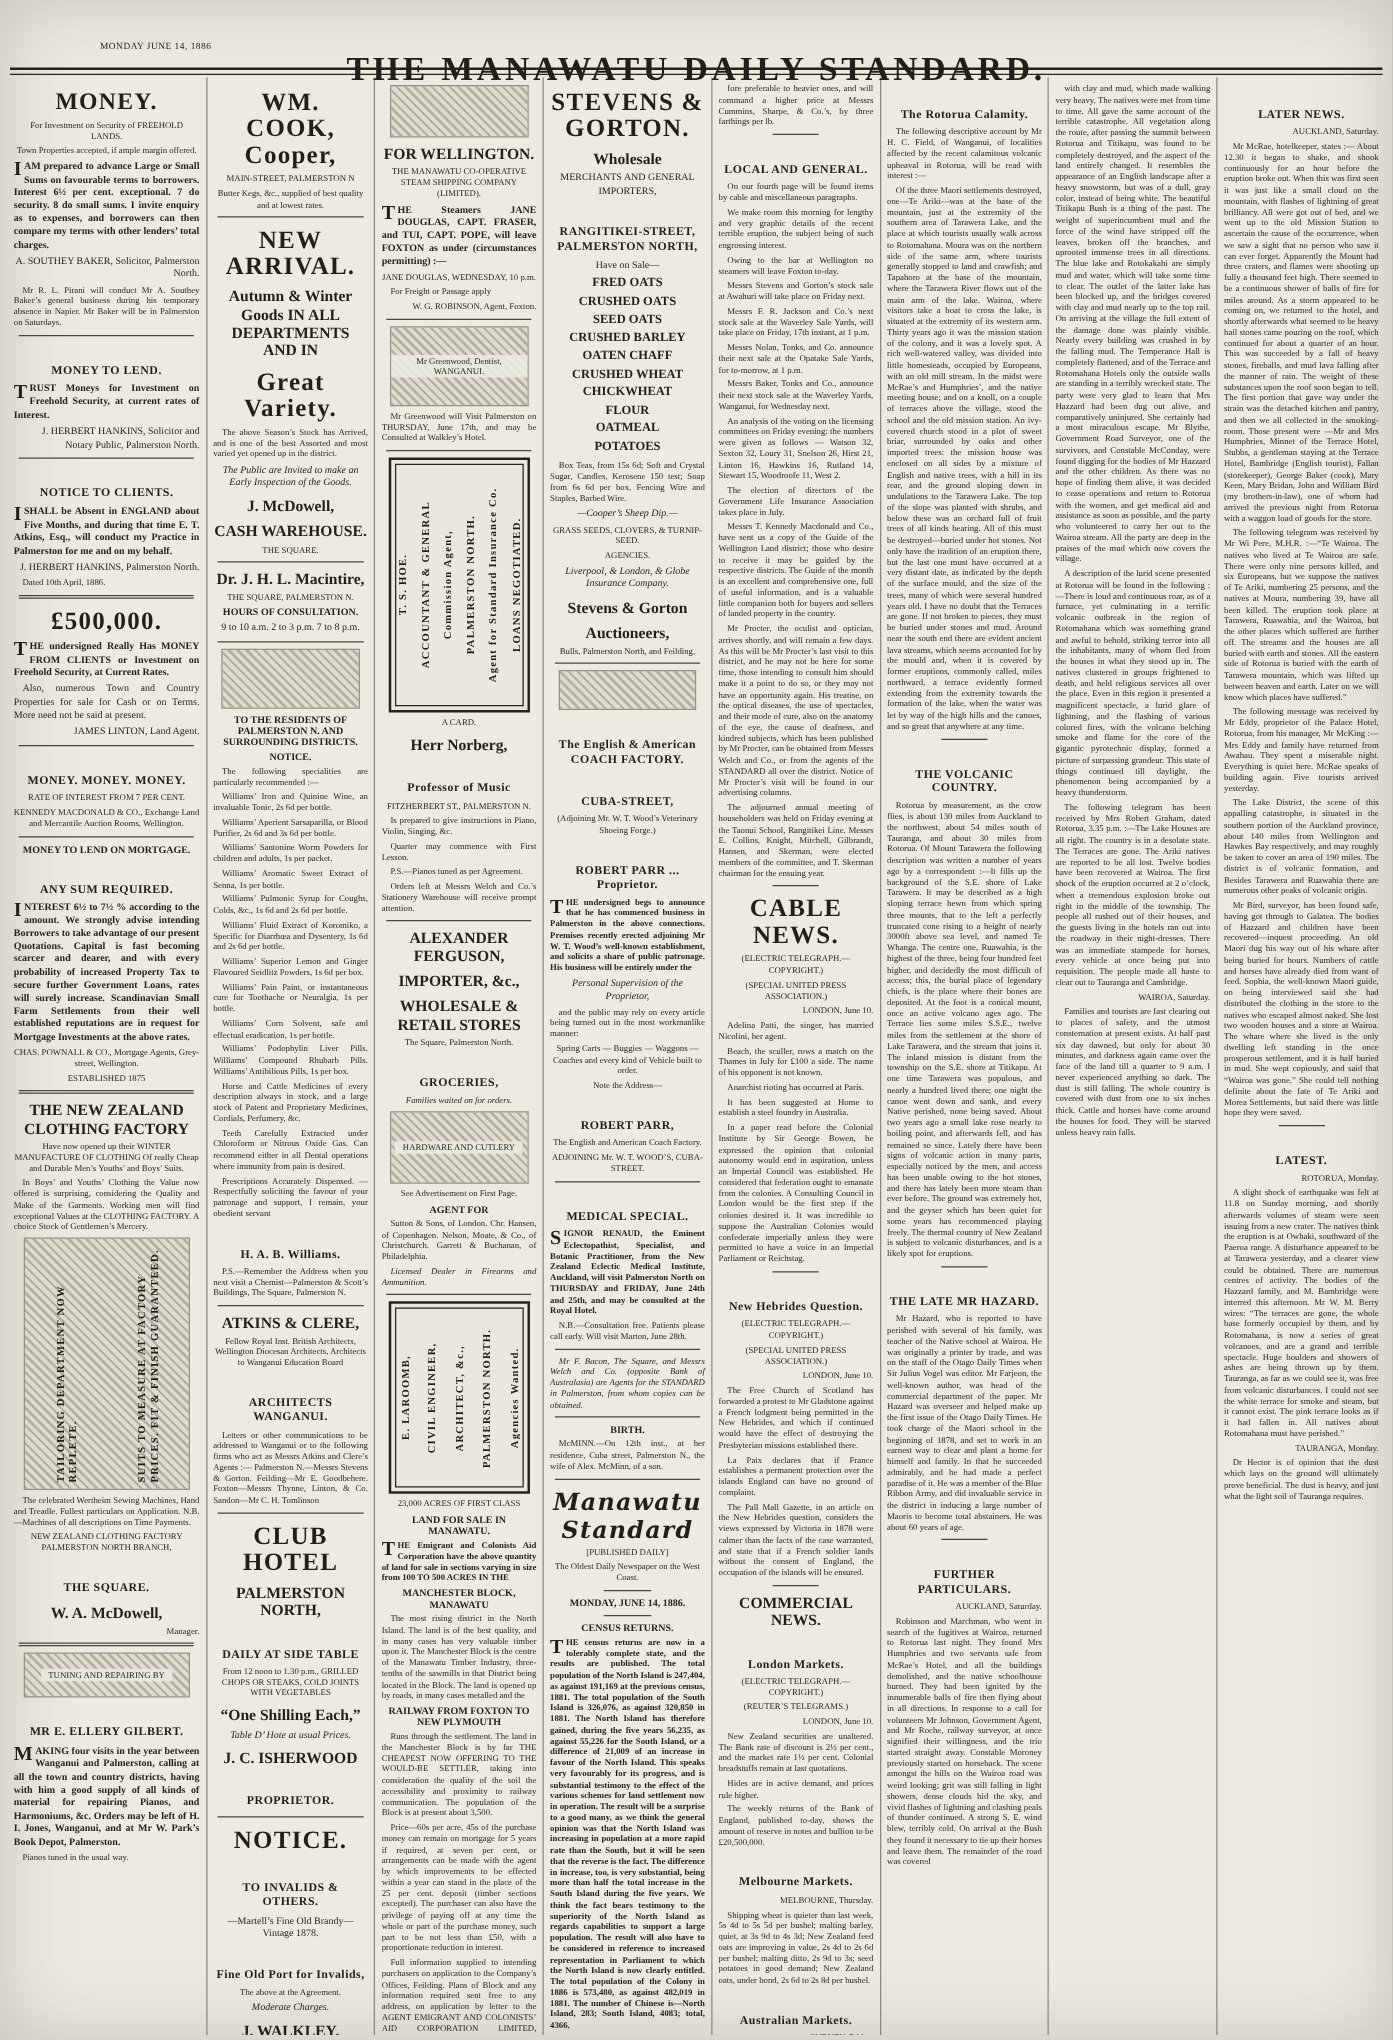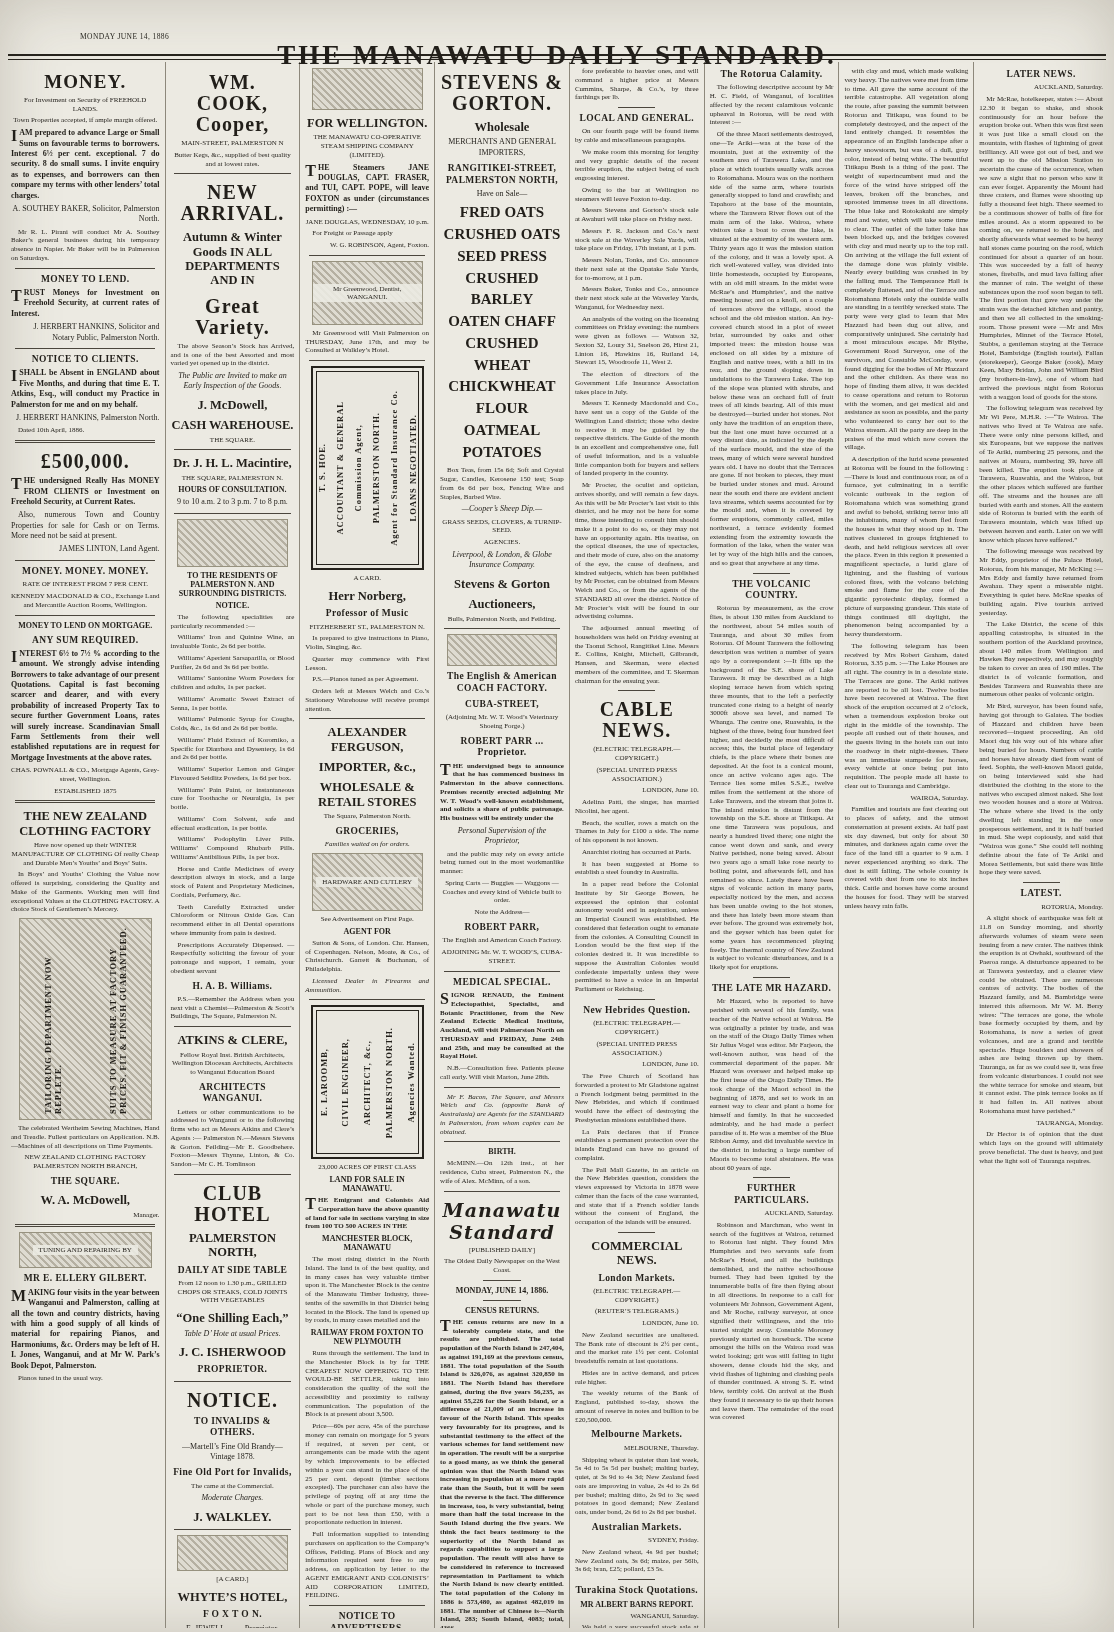--- a/index.html
+++ b/index.html
@@ -18,28 +18,28 @@
   .p{font-size:8px;line-height:1.3;text-align:justify;text-indent:7px;}
   .sm{font-size:7px;line-height:1.25;}
   .ctr{text-align:center;text-indent:0;}
   .rt{text-align:right;text-indent:0;}
   .it{font-style:italic;}
   .dc{text-indent:0;font-weight:bold;}
   .dc::first-letter{font-size:16px;font-weight:bold;float:left;line-height:.85;margin:1px 2px 0 0;}
   .h1{font-size:20px;font-weight:bold;text-align:center;margin:8px 0 4px;letter-spacing:1px;line-height:1.05;}
   .h1.xl{font-size:19px;}
   .h2{font-size:12.5px;font-weight:bold;text-align:center;margin:6px 0 3px;line-height:1.15;}
-  .h3{font-size:9.5px;font-weight:bold;text-align:center;letter-spacing:.4px;margin:5px 0 2px;line-height:1.2;}
+  .h3{font-size:9.5px;font-weight:bold;text-align:center;letter-spacing:.4px;margin:23px 0 2px;line-height:1.2;}
   .h4{font-size:8px;font-weight:bold;text-align:center;margin:3px 0 1px;}
   .bl{font-size:19px;font-weight:bold;font-style:italic;text-align:center;margin:7px 0 2px;
       font-family:"DejaVu Serif",serif;letter-spacing:1px;}
   .rule{border:0;border-top:1px solid #4b463d;width:30%;margin:5px auto;}
   .rule.full{width:94%;}
   .rule.dbl{border-top:3px double #4b463d;width:94%;}
-  .li{font-size:15px;font-weight:bold;text-align:center;line-height:1.45;}
+  .li{font-size:10px;font-weight:bold;text-align:center;line-height:1.45;}
   .fig{margin:4px auto;width:88%;display:flex;align-items:center;justify-content:space-around;
        background:repeating-linear-gradient(45deg,#b5b0a2 0 2px,#dedbd1 2px 5px);
        border:1px solid #97927f;}
   .fig.frame{background:#e9e7df;border:2.5px solid #26231d;outline:1px solid #26231d;outline-offset:-6px;}
   .figcap{font-size:7px;background:rgba(236,234,226,.88);padding:1px 6px;text-align:center;max-width:92%;}
   .vtxt{writing-mode:vertical-rl;transform:rotate(180deg);font-weight:bold;font-size:8.5px;
         letter-spacing:1px;max-height:95%;overflow:hidden;}
 </style>
 </head>
 <body>
@@ -153,21 +153,21 @@
         <div class="b p ctr sm">From 12 noon to 1.30 p.m., GRILLED CHOPS OR STEAKS, COLD JOINTS WITH VEGETABLES</div>
         <div class="b h2">“One Shilling Each,”</div>
         <div class="b p ctr it">Table D’ Hote at usual Prices.</div>
         <div class="b h2">J. C. ISHERWOOD</div>
         <div class="b h3">PROPRIETOR.</div>
         <div class="rule full"></div>
         <div class="b h1">NOTICE.</div>
         <div class="b h3">TO INVALIDS &amp; OTHERS.</div>
         <div class="b p ctr">—Martell’s Fine Old Brandy— Vintage 1878.</div>
         <div class="b h3">Fine Old Port for Invalids,</div>
-        <div class="b p ctr sm">The came at the Commercial.</div>
+        <div class="b p ctr sm">The above at the Agreement.</div>
         <div class="b p ctr it">Moderate Charges.</div>
         <div class="b h2">J. WALKLEY.</div>
         <div class="rule full"></div>
         <div class="b fig" style="height: 34px;"></div>
         <div class="b p ctr sm">[A CARD.]</div>
         <div class="b h2">WHYTE’S HOTEL,</div>
         <div class="b h3">F O X T O N.</div>
         <div class="b p ctr">E. JEWELL ........ Proprietor.</div>
       </div>
       <div class="col">
@@ -237,21 +237,21 @@
       </div>
       <div class="col">
         <div class="b h1">STEVENS &amp; GORTON.</div>
         <div class="b h2">Wholesale</div>
         <div class="b p ctr">MERCHANTS AND GENERAL IMPORTERS,</div>
         <div class="b h3">RANGITIKEI-STREET, PALMERSTON NORTH,</div>
         <div class="b p ctr">Have on Sale—</div>
         <div class="b">
           <div class="li">FRED OATS</div>
           <div class="li">CRUSHED OATS</div>
-          <div class="li">SEED PRESS</div>
+          <div class="li">SEED OATS</div>
           <div class="li">CRUSHED BARLEY</div>
           <div class="li">OATEN CHAFF</div>
           <div class="li">CRUSHED WHEAT</div>
           <div class="li">CHICKWHEAT</div>
           <div class="li">FLOUR</div>
           <div class="li">OATMEAL</div>
           <div class="li">POTATOES</div>
         </div>
         <div class="b p sm">Box Teas, from 15s 6d; Soft and Crystal Sugar, Candles, Kerosene 150 test; Soap from 6s 6d per box, Fencing Wire and Staples, Barbed Wire.</div>
         <div class="b p ctr it">—Cooper’s Sheep Dip.—</div>

